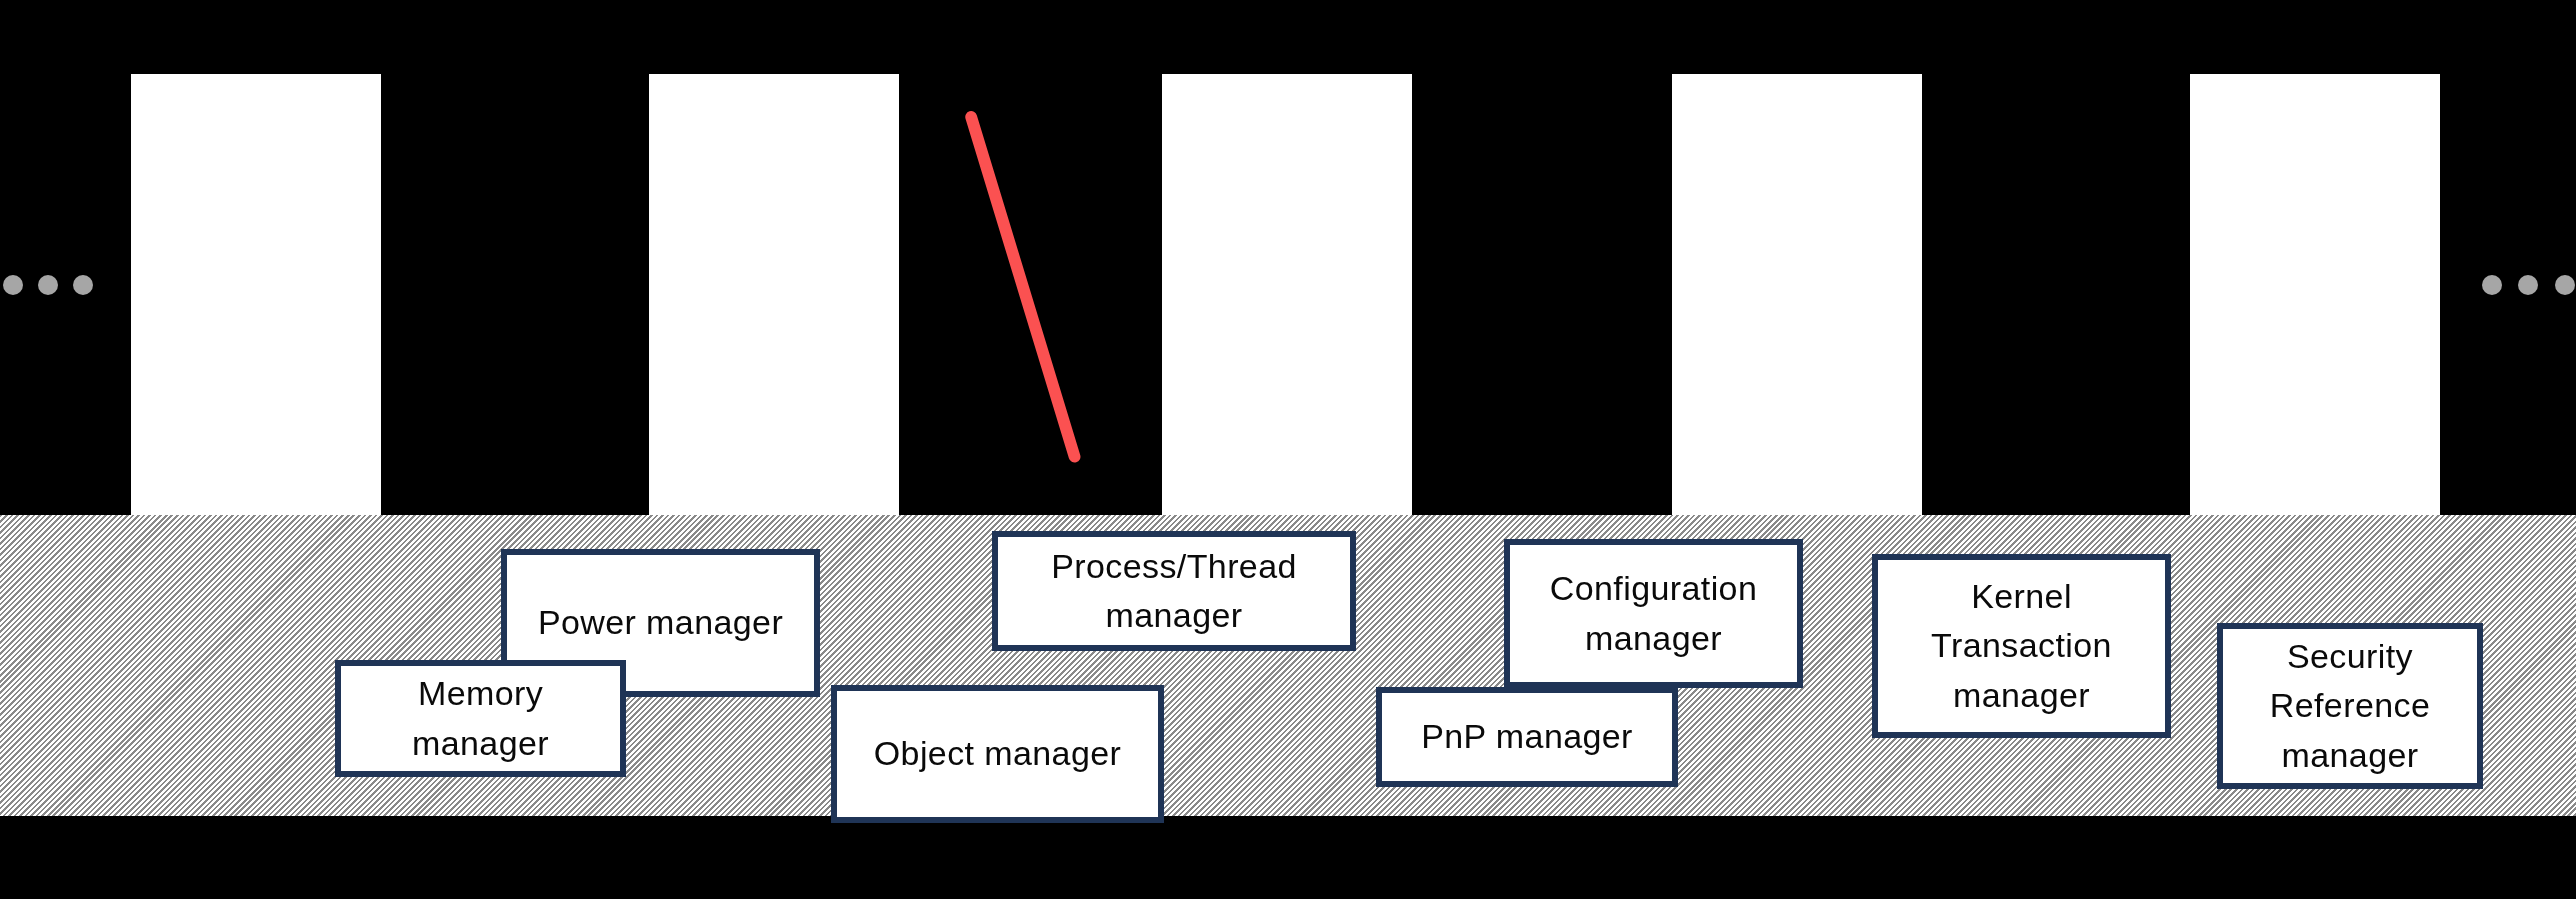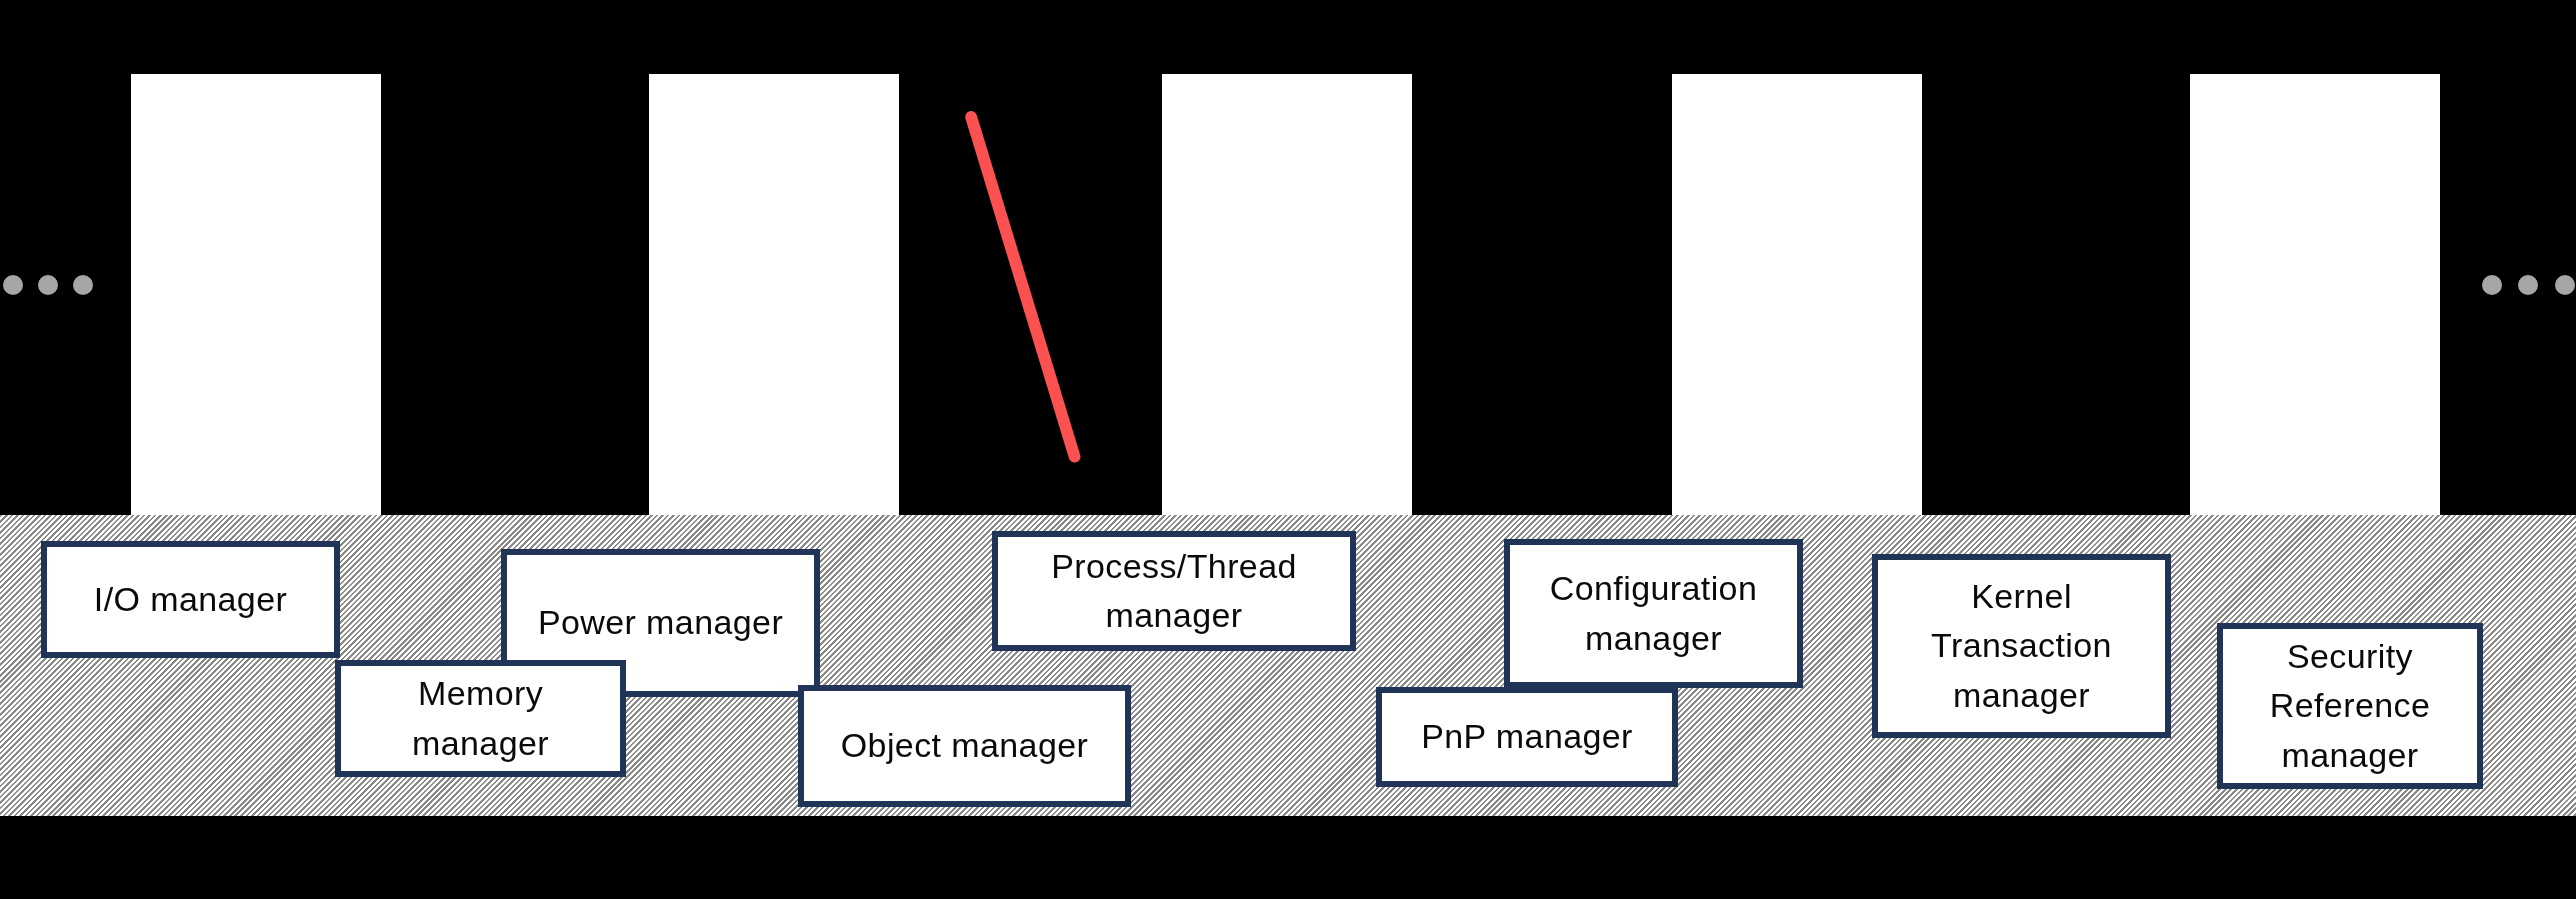--- a/index.html
+++ b/index.html
@@ -72,23 +72,20 @@
   <div class="dot" style="left:3px;top:275px"></div>
   <div class="dot" style="left:38px;top:275px"></div>
   <div class="dot" style="left:73px;top:275px"></div>
 
   <div class="dot" style="left:2482px;top:275px"></div>
   <div class="dot" style="left:2518px;top:275px"></div>
   <div class="dot" style="left:2555px;top:275px"></div>
 
   <div class="band"></div>
 
-  <div class="mgr-box" style="left:41px;top:541px;width:299px;height:117px">
-    <span class="mgr-label">I/O manager</span>
-  </div>
 
   <div class="mgr-box" style="left:501px;top:549px;width:319px;height:148px">
     <span class="mgr-label">Power manager</span>
   </div>
 
   <div class="mgr-box" style="left:992px;top:531px;width:364px;height:120px">
     <span class="mgr-label">Process/Thread
 manager</span>
   </div>
 
@@ -107,21 +104,21 @@
     <span class="mgr-label">Security
 Reference
 manager</span>
   </div>
 
   <div class="mgr-box" style="left:335px;top:660px;width:291px;height:117px">
     <span class="mgr-label">Memory
 manager</span>
   </div>
 
-  <div class="mgr-box" style="left:798px;top:685px;width:333px;height:122px">
+  <div class="mgr-box" style="left:831px;top:685px;width:333px;height:138px">
     <span class="mgr-label">Object manager</span>
   </div>
 
   <div class="mgr-box" style="left:1376px;top:687px;width:302px;height:100px">
     <span class="mgr-label">PnP manager</span>
   </div>
 
   <svg class="annotation-svg" width="2576" height="900" viewBox="0 0 3488 1218">
     <line x1="1315" y1="158" x2="1455" y2="618" stroke="#fb5151" stroke-width="16" stroke-linecap="round"></line>
   </svg>

